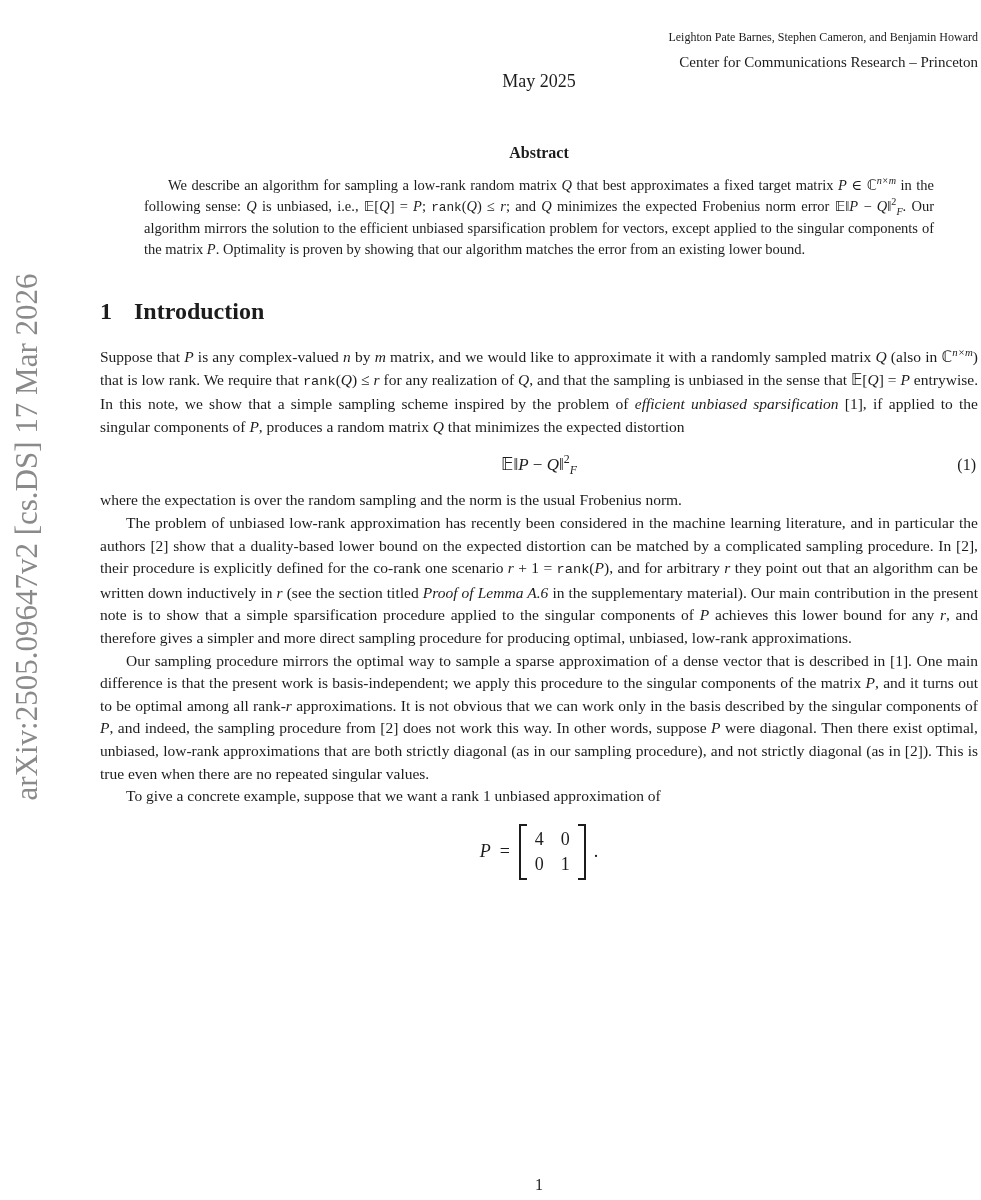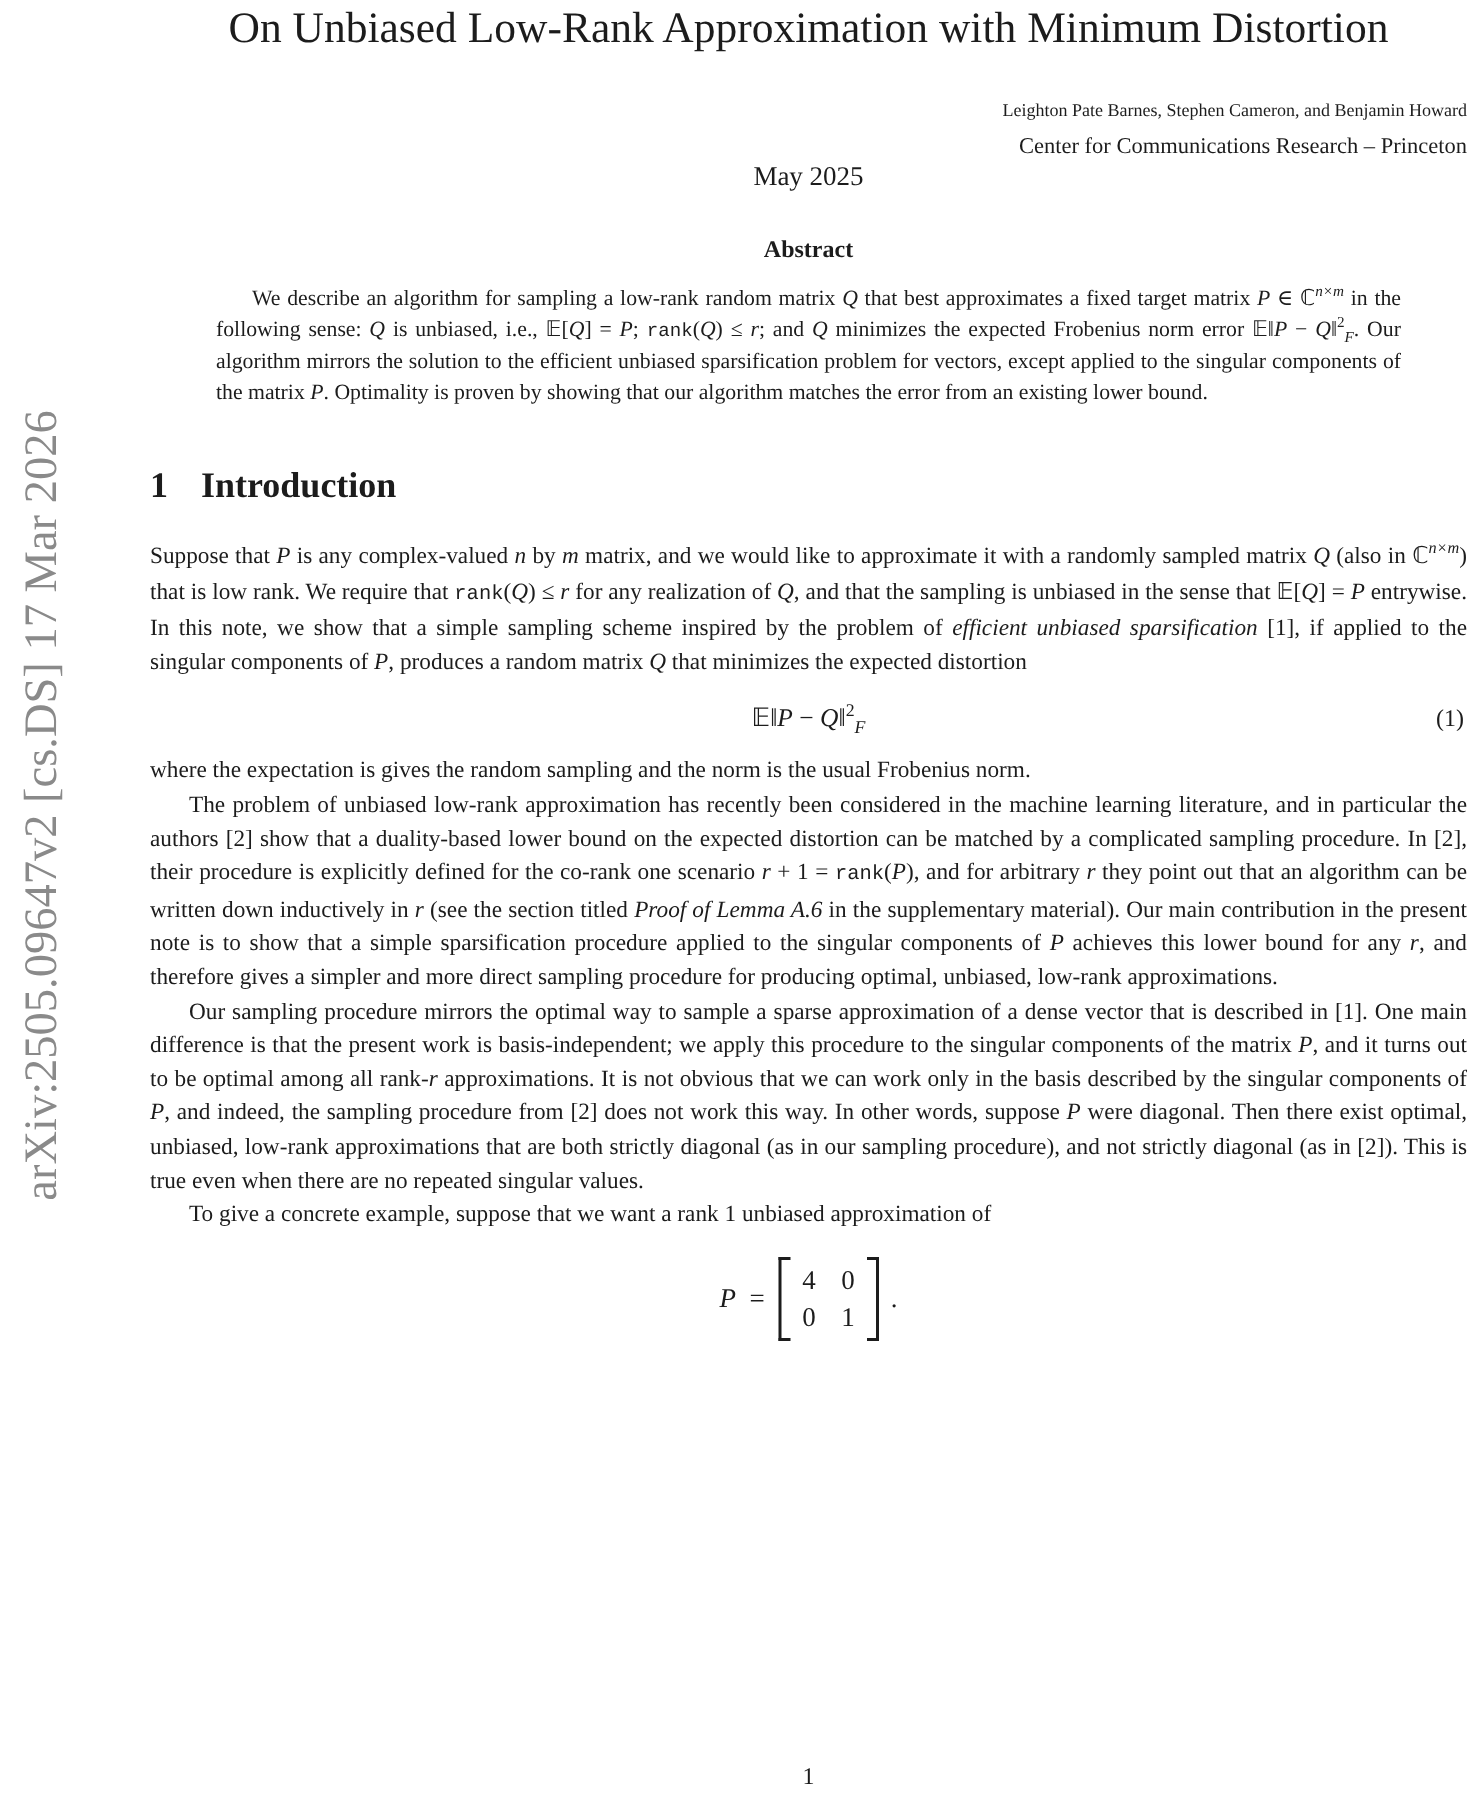--- a/index.html
+++ b/index.html
@@ -9,21 +9,21 @@
     font-family:"Liberation Serif","DejaVu Serif",serif;
   }
   .main-col{position:absolute;left:100px;top:0;width:878px;}
   .page-title{
     margin-top:2px;text-align:center;font-size:29px;line-height:34px;
     font-weight:normal;white-space:nowrap;
   }
   .authors{margin-top:30px;text-align:right;font-size:12px;}
   .affiliation{margin-top:9px;text-align:right;font-size:15px;}
   .date{text-align:center;font-size:18px;}
-  .abstract-head{margin-top:30px;text-align:center;font-size:16px;font-weight:bold;}
+  .abstract-head{margin-top:52px;text-align:center;font-size:16px;font-weight:bold;}
   .abstract-body{
     margin:13px auto 0 auto;width:790px;font-size:14.5px;line-height:21px;
     text-align:justify;text-indent:24px;
   }
   .section-head{
     margin-top:38px;font-size:24px;font-weight:bold;display:flex;gap:22px;
   }
   .para{
     margin:0;font-size:15.5px;line-height:22.6px;text-align:justify;
   }
@@ -66,21 +66,20 @@
     font-size:16px;
   }
 </style>
 </head>
 <body>
 
 <div class="arxiv-stamp">arXiv:2505.09647v2  [cs.DS]  17 Mar 2026</div>
 
 <div class="main-col">
 
-  <div class="page-title">On Unbiased Low-Rank Approximation with Minimum Distortion</div>
 
   <div class="authors">Leighton Pate Barnes, Stephen Cameron, and Benjamin Howard</div>
 
   <div class="affiliation">Center for Communications Research – Princeton</div>
 
   <div class="date">May 2025</div>
 
   <div class="abstract-head">Abstract</div>
 
   <div class="abstract-body"><span>We describe an algorithm for sampling a low-rank random matrix </span><span class="seg-i">Q</span><span> that best approximates a fixed target matrix </span><span class="seg-i">P</span><span> ∈ </span><span class="seg-dbl">ℂ</span><span class="seg-sup seg-i">n×m</span><span> in the following sense: </span><span class="seg-i">Q</span><span> is unbiased, i.e., </span><span class="seg-dbl">𝔼</span><span>[</span><span class="seg-i">Q</span><span>] = </span><span class="seg-i">P</span><span>; </span><span class="seg-sf">rank</span><span>(</span><span class="seg-i">Q</span><span>) ≤ </span><span class="seg-i">r</span><span>; and </span><span class="seg-i">Q</span><span> minimizes the expected Frobenius norm error </span><span class="seg-dbl">𝔼</span><span>‖</span><span class="seg-i">P</span><span> − </span><span class="seg-i">Q</span><span>‖</span><span class="seg-sup">2</span><span class="seg-sub seg-i">F</span><span>. Our algorithm mirrors the solution to the efficient unbiased sparsification problem for vectors, except applied to the singular components of the matrix </span><span class="seg-i">P</span><span>. Optimality is proven by showing that our algorithm matches the error from an existing lower bound.</span></div>
@@ -90,21 +89,21 @@
     <span>Introduction</span>
   </div>
 
   <p class="para first noindent"><span>Suppose that </span><span class="seg-i">P</span><span> is any complex-valued </span><span class="seg-i">n</span><span> by </span><span class="seg-i">m</span><span> matrix, and we would like to approximate it with a randomly sampled matrix </span><span class="seg-i">Q</span><span> (also in </span><span class="seg-dbl">ℂ</span><span class="seg-sup seg-i">n×m</span><span>) that is low rank. We require that </span><span class="seg-sf">rank</span><span>(</span><span class="seg-i">Q</span><span>) ≤ </span><span class="seg-i">r</span><span> for any realization of </span><span class="seg-i">Q</span><span>, and that the sampling is unbiased in the sense that </span><span class="seg-dbl">𝔼</span><span>[</span><span class="seg-i">Q</span><span>] = </span><span class="seg-i">P</span><span> entrywise. In this note, we show that a simple sampling scheme inspired by the problem of </span><span class="seg-i">efficient unbiased sparsification</span><span> [1], if applied to the singular components of </span><span class="seg-i">P</span><span>, produces a random matrix </span><span class="seg-i">Q</span><span> that minimizes the expected distortion</span></p>
 
   <div class="eq-row">
     <span><span class="seg-dbl">𝔼</span><span>‖</span><span class="seg-i">P</span><span> − </span><span class="seg-i">Q</span><span>‖</span><span class="seg-sup">2</span><span class="seg-sub seg-i">F</span></span>
     <span class="eq-label">(1)</span>
   </div>
 
-  <p class="para noindent"><span>where the expectation is gives the random sampling and the norm is the usual Frobenius norm.</span></p>
+  <p class="para noindent"><span>where the expectation is over the random sampling and the norm is the usual Frobenius norm.</span></p>
 
   <p class="para indent"><span>The problem of unbiased low-rank approximation has recently been considered in the machine learning literature, and in particular the authors [2] show that a duality-based lower bound on the expected distortion can be matched by a complicated sampling procedure. In [2], their procedure is explicitly defined for the co-rank one scenario </span><span class="seg-i">r</span><span> + 1 = </span><span class="seg-sf">rank</span><span>(</span><span class="seg-i">P</span><span>), and for arbitrary </span><span class="seg-i">r</span><span> they point out that an algorithm can be written down inductively in </span><span class="seg-i">r</span><span> (see the section titled </span><span class="seg-i">Proof of Lemma A.6</span><span> in the supplementary material). Our main contribution in the present note is to show that a simple sparsification procedure applied to the singular components of </span><span class="seg-i">P</span><span> achieves this lower bound for any </span><span class="seg-i">r</span><span>, and therefore gives a simpler and more direct sampling procedure for producing optimal, unbiased, low-rank approximations.</span></p>
 
   <p class="para indent"><span>Our sampling procedure mirrors the optimal way to sample a sparse approximation of a dense vector that is described in [1]. One main difference is that the present work is basis-independent; we apply this procedure to the singular components of the matrix </span><span class="seg-i">P</span><span>, and it turns out to be optimal among all rank-</span><span class="seg-i">r</span><span> approximations. It is not obvious that we can work only in the basis described by the singular components of </span><span class="seg-i">P</span><span>, and indeed, the sampling procedure from [2] does not work this way. In other words, suppose </span><span class="seg-i">P</span><span> were diagonal. Then there exist optimal, unbiased, low-rank approximations that are both strictly diagonal (as in our sampling procedure), and not strictly diagonal (as in [2]). This is true even when there are no repeated singular values.</span></p>
 
   <p class="para indent"><span>To give a concrete example, suppose that we want a rank 1 unbiased approximation of</span></p>
 
   <div class="display-math">
     <span class="math-var">P</span>
     <span class="math-rel">=</span>

